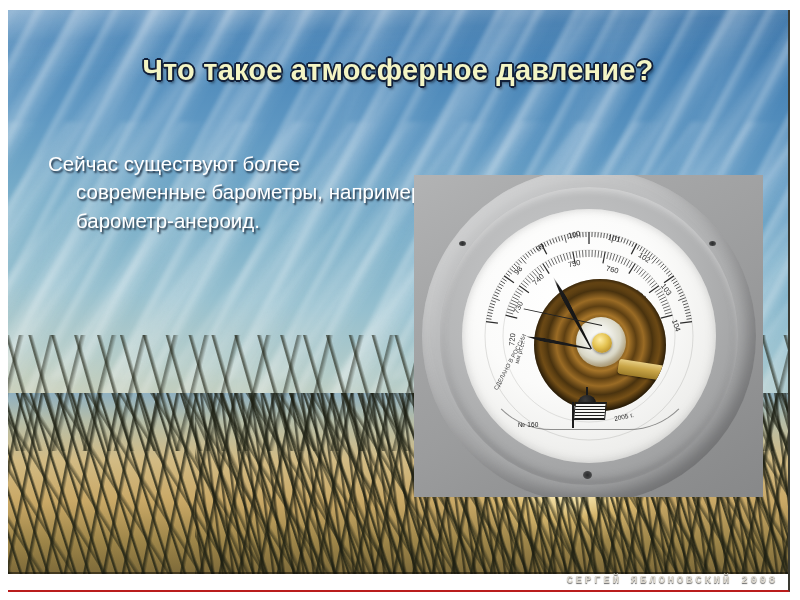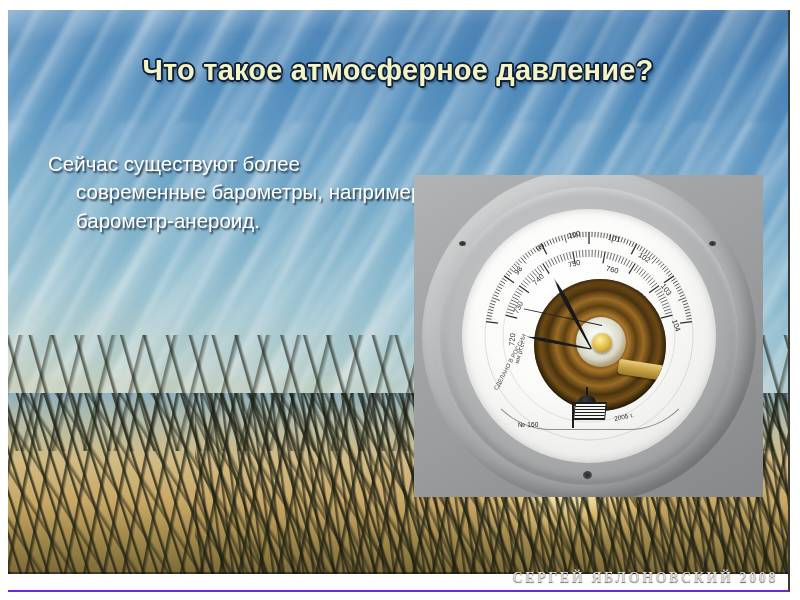--- a/index.html
+++ b/index.html
@@ -4,21 +4,21 @@
 <style>
   html,body{margin:0;padding:0;background:#ffffff;}
   body{width:800px;height:600px;overflow:hidden;
        font-family:"Liberation Sans","DejaVu Sans",sans-serif;}
 
   
   .slide{
     position:absolute;left:8px;top:10px;width:782px;height:582px;
     overflow:hidden;
     border-right:2px solid #3a3a32;
-    border-bottom:2px solid #6d28d9;
+    border-bottom:2px solid #b91c1c;
     box-sizing:border-box;
     background:#5c8fb8;
   }
 
   
   .sky{
     position:absolute;left:0;top:0;width:100%;height:74%;
     background:
       linear-gradient(178deg,
         rgba(255,255,255,.30) 0%,
@@ -301,24 +301,24 @@
     transform:rotate(-62deg);white-space:nowrap;
   }
   .mark-left-b{
     position:absolute;left:46px;top:140px;font-size:6px;color:#3a3a3a;
     transform:rotate(-74deg);white-space:nowrap;
   }
 
   
   .watermark{
     position:absolute;right:10px;bottom:4px;
-    font-size:14px;letter-spacing:2.6px;font-weight:bold;
+    font-size:11px;letter-spacing:2.6px;font-weight:bold;
     color:#ded9cf;
     text-shadow:0 1px 1px rgba(0,0,0,.6);
-    font-family:Liberation Serif, serif;
+    font-family:Liberation Mono, monospace;
     white-space:nowrap;
   }
 </style>
 </head>
 <body>
 
 <div class="slide">
 
   <div class="sky">
     <div class="cirrus"></div>

